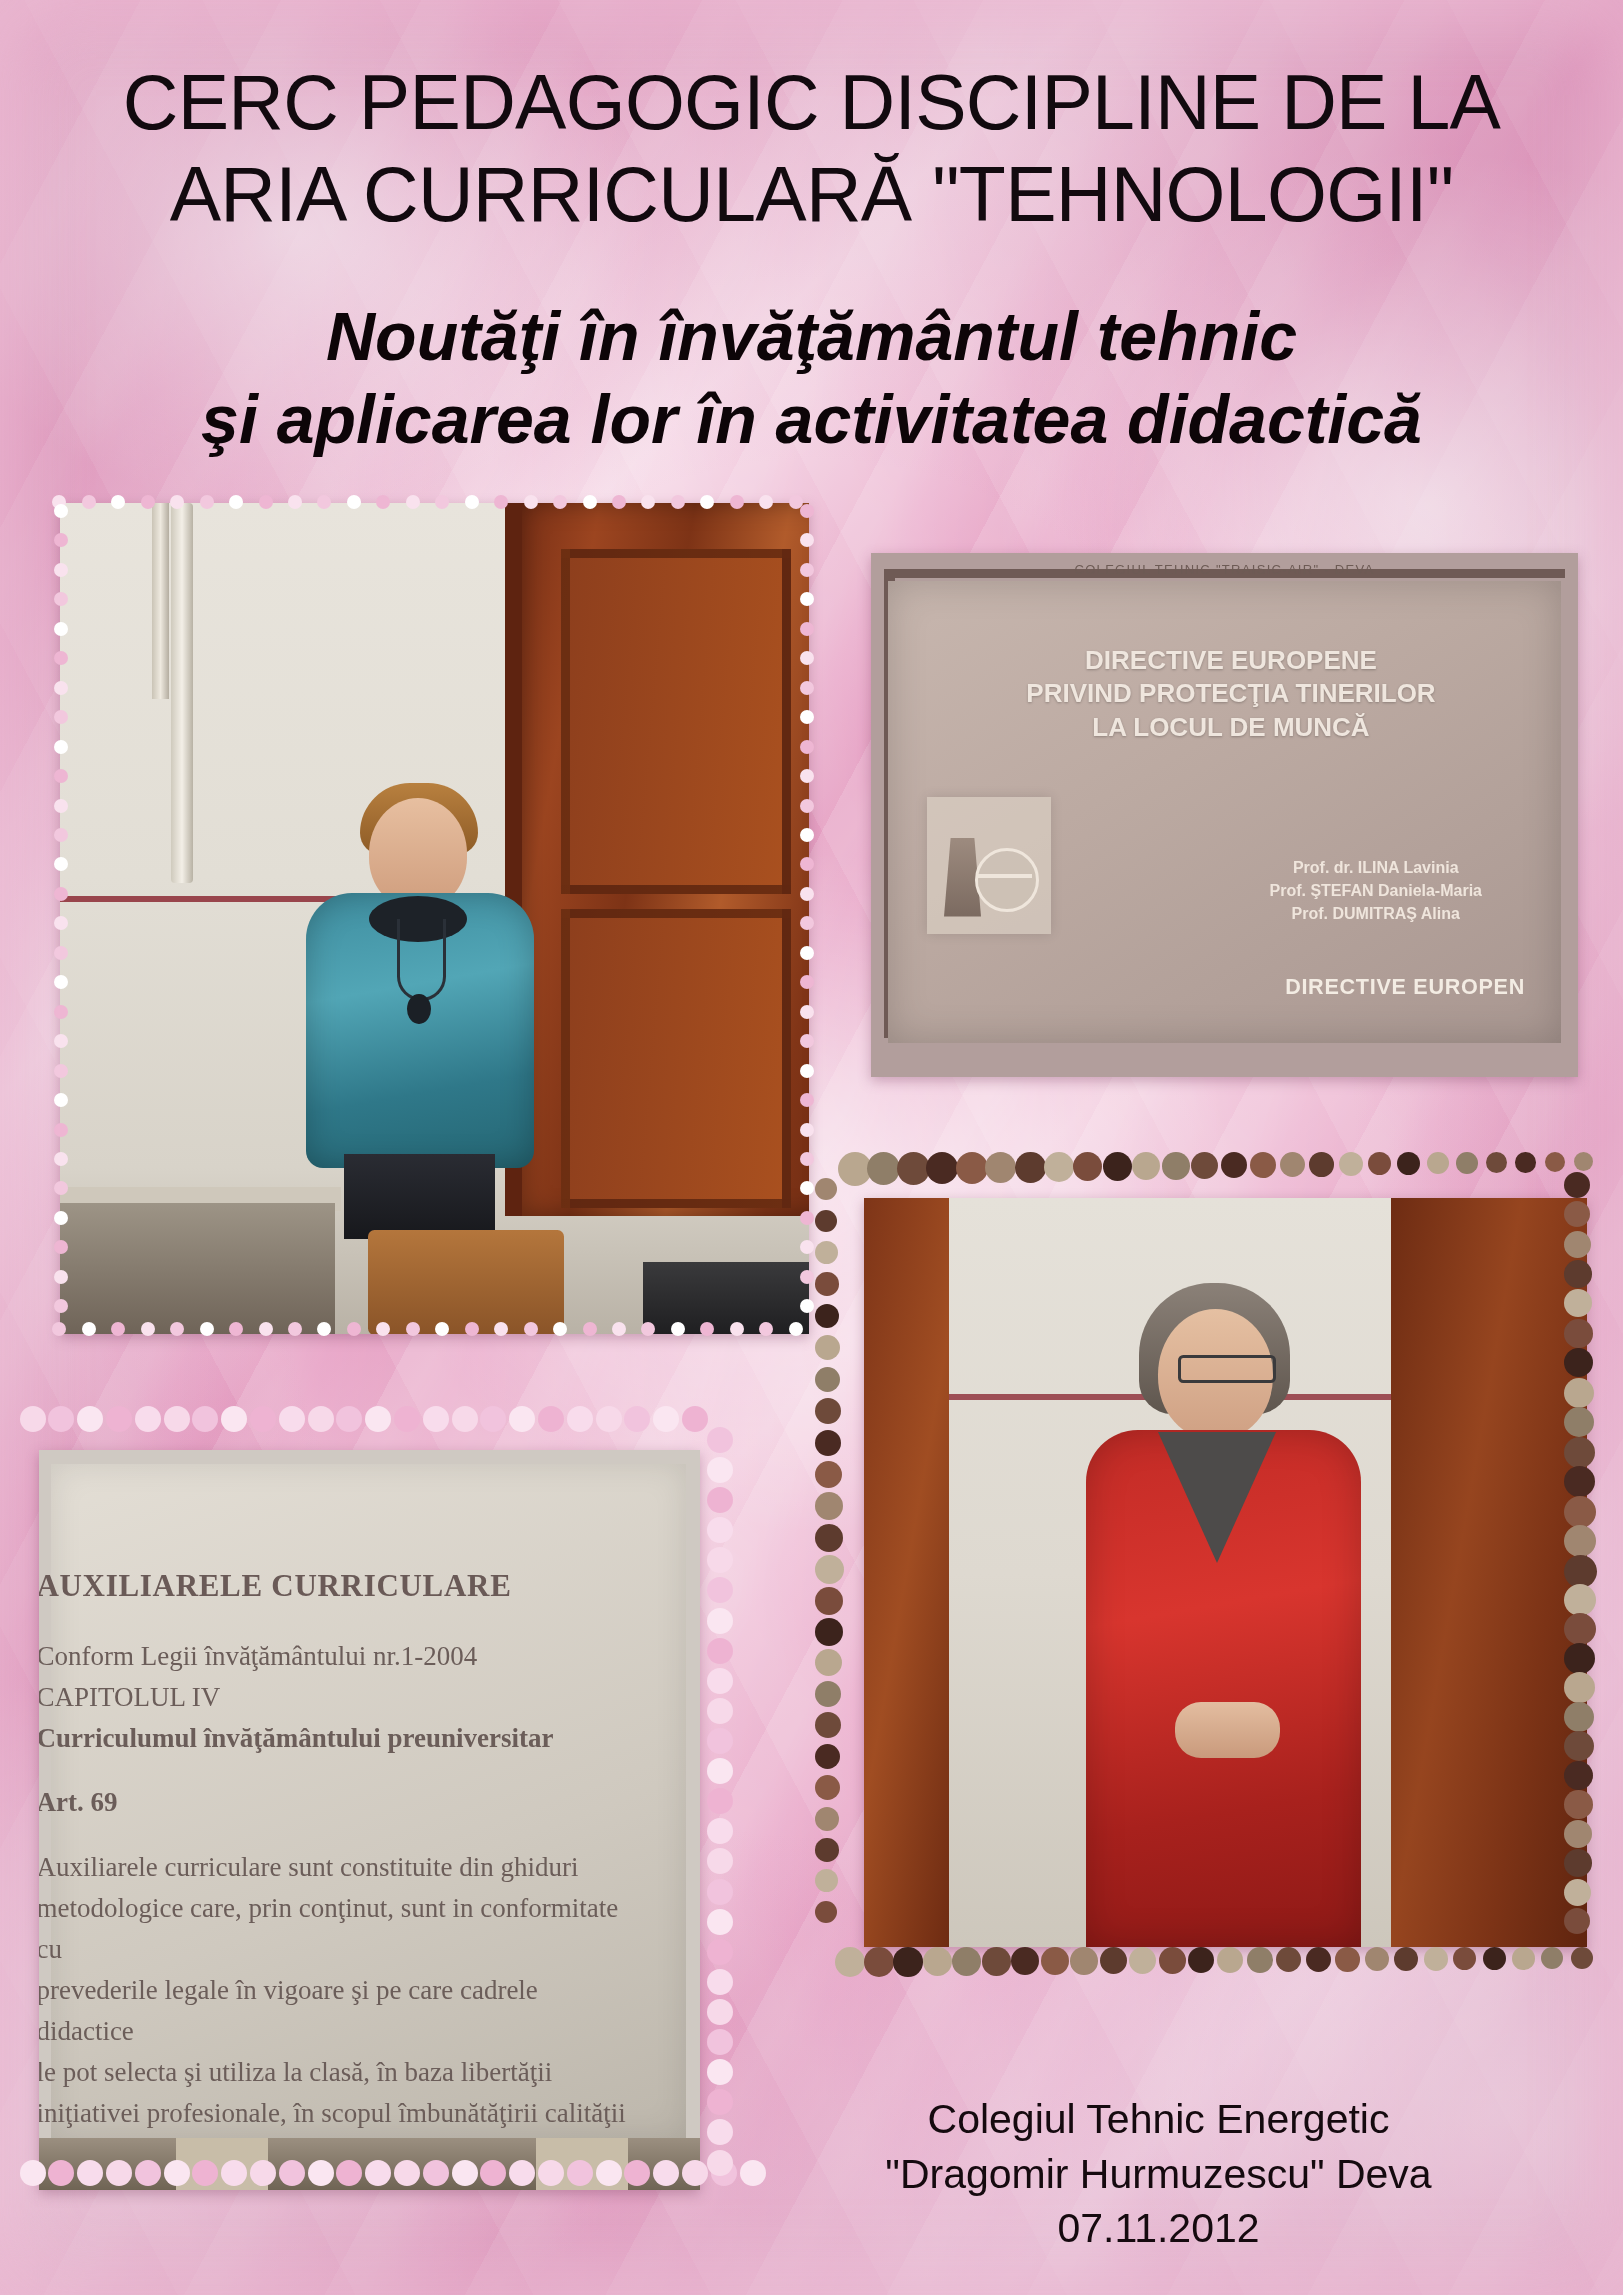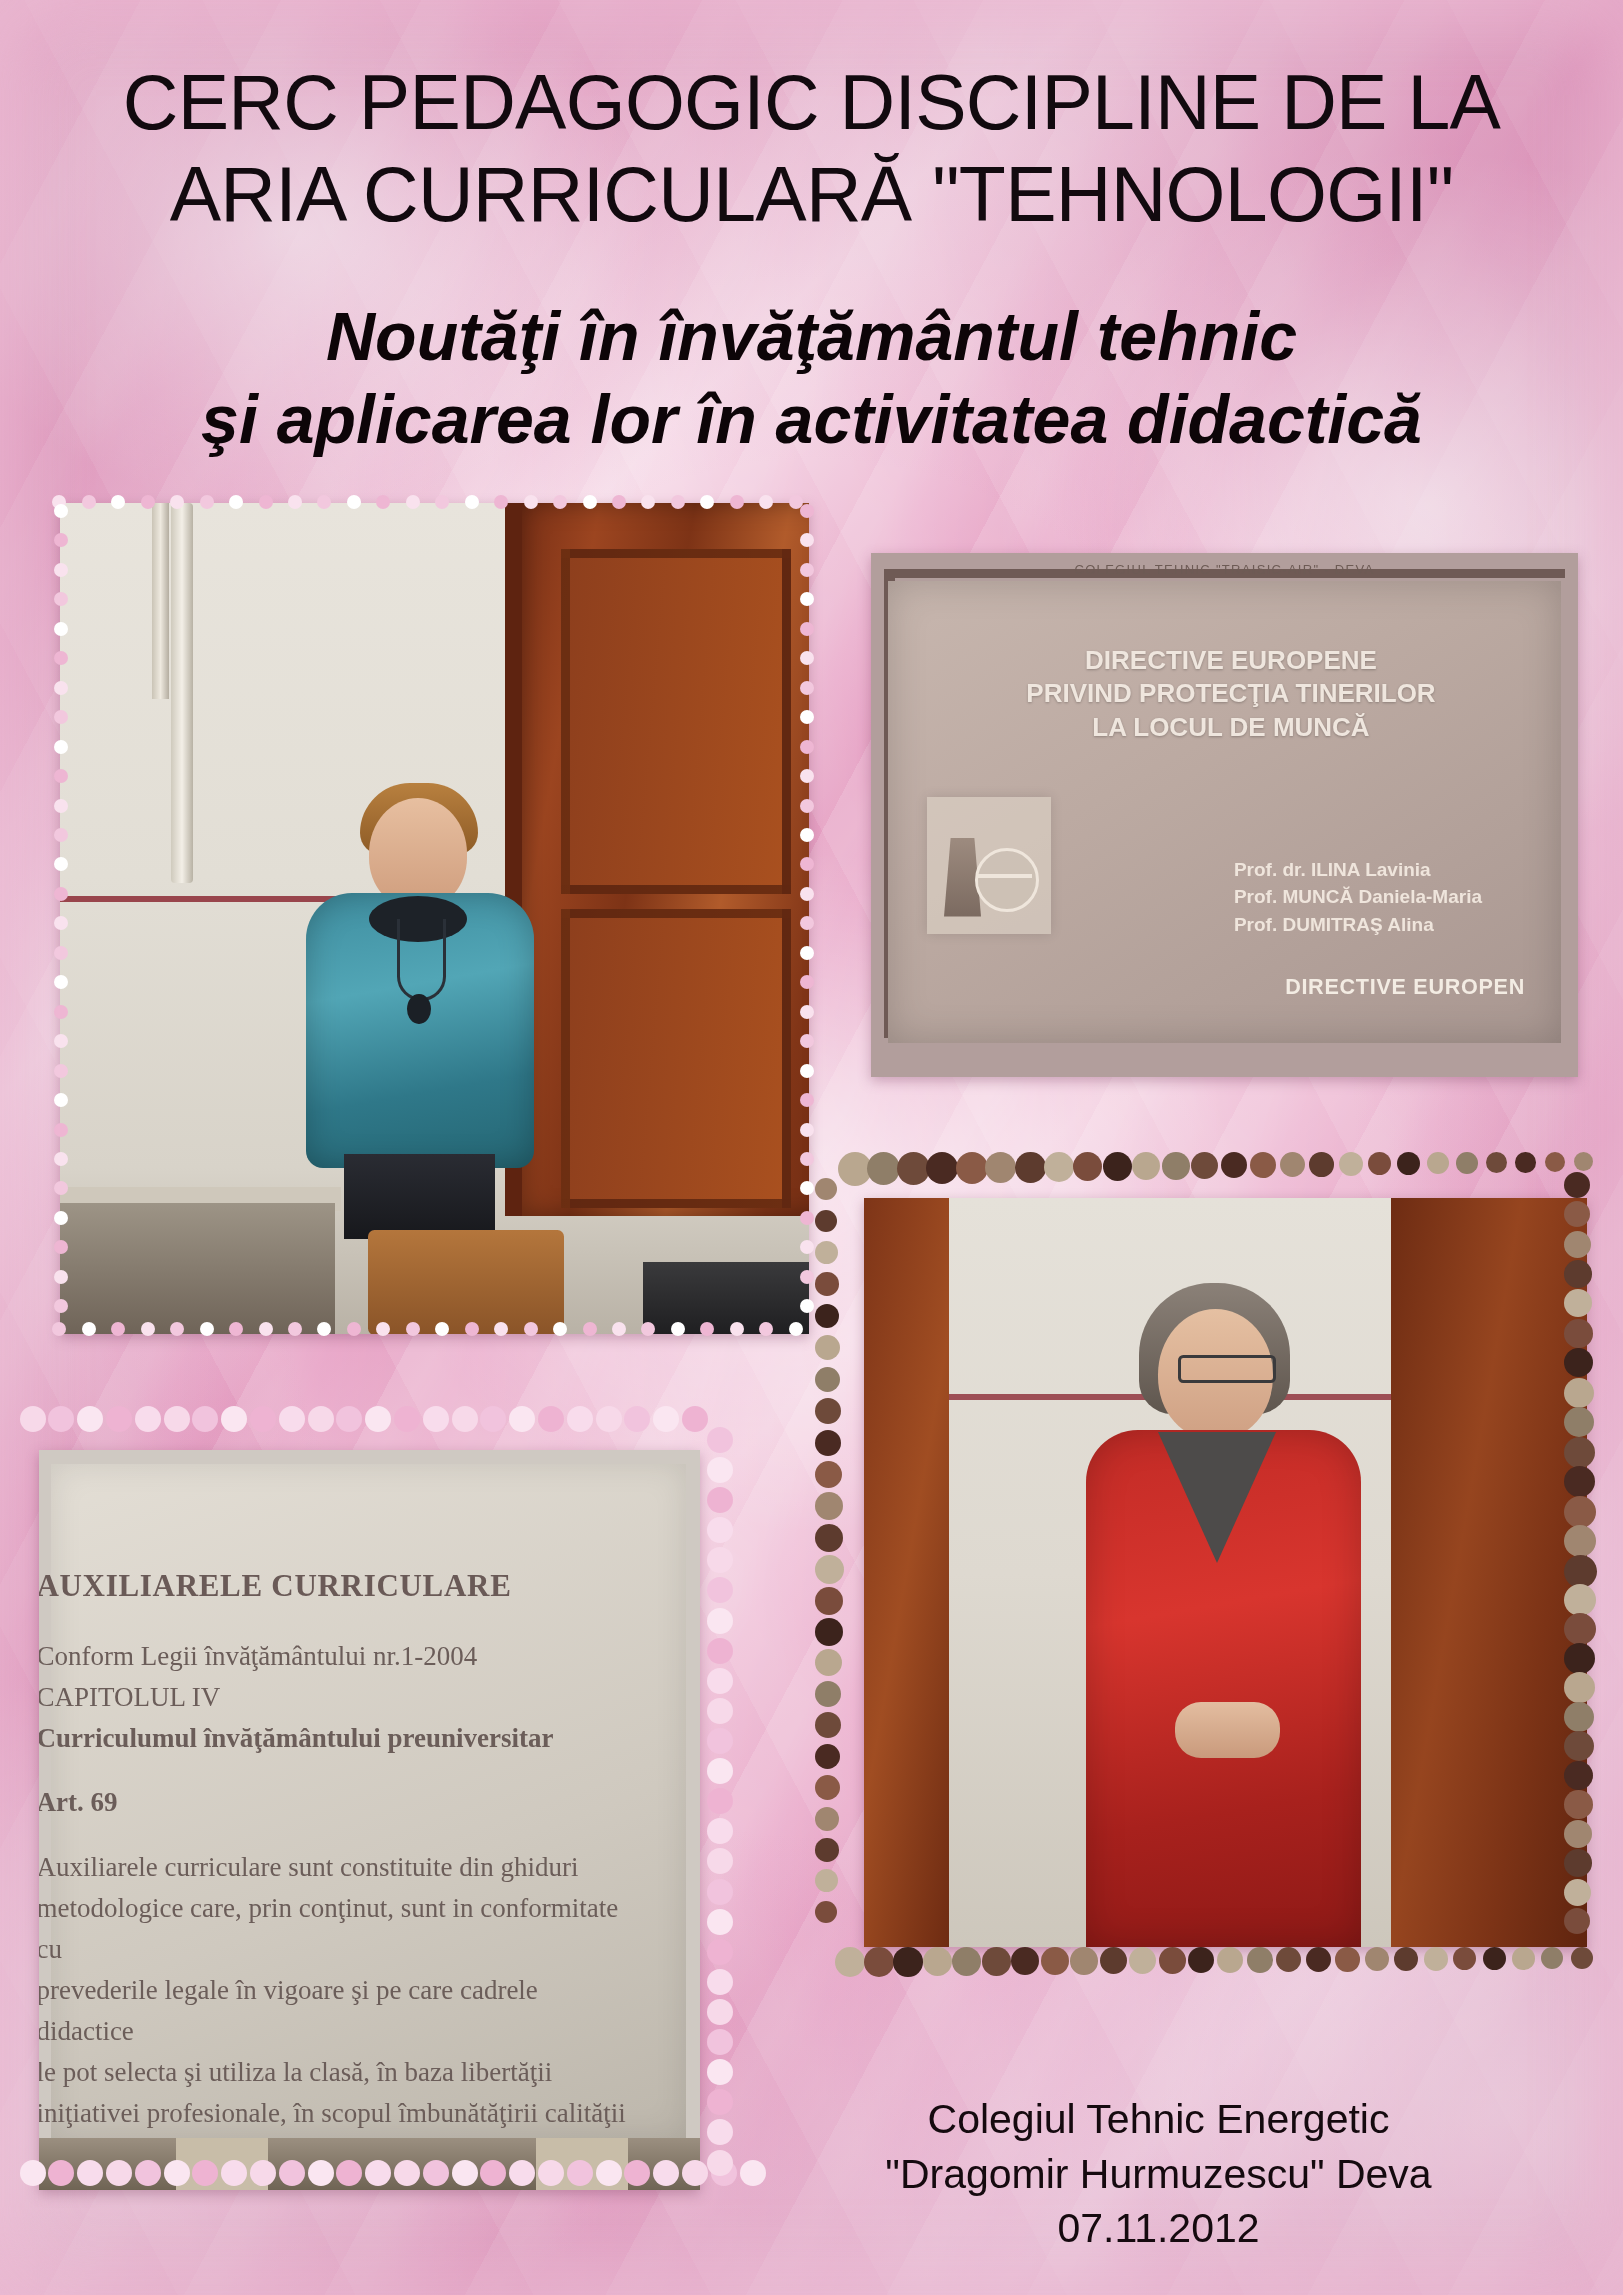--- a/index.html
+++ b/index.html
@@ -217,22 +217,22 @@
     text-align: center;
     font-family: "Liberation Sans", sans-serif;
     font-weight: bold;
     font-size: 26px;
     line-height: 1.30;
     color: #efe6de;
     text-shadow: 0 1.3px 2.6px rgba(0,0,0,0.25);
   }
   .slide-authors {
     position: absolute; right: 79px; top: 275px;
-    text-align: left;
-    font-size: 19px;
+    text-align: center;
+    font-size: 16px;
     line-height: 1.45;
     color: #efe5dc;
     font-weight: bold;
   }
   .slide-logo {
     position: absolute; left: 39px; top: 216px; width: 124px; height: 137px;
     background: rgba(225,216,204,0.55);
     box-shadow: 0 0 11.8px rgba(0,0,0,0.12);
   }
   .slide-logo .tower {
@@ -406,21 +406,21 @@
           <div>DIRECTIVE EUROPENE</div>
           <div>PRIVIND PROTECŢIA TINERILOR</div>
           <div>LA LOCUL DE MUNCĂ</div>
         </div>
         <div class="slide-logo">
           <div class="tower"></div>
           <div class="globe"></div>
         </div>
         <div class="slide-authors">
           <div>Prof. dr. ILINA Lavinia</div>
-          <div>Prof.  MUNCĂ Daniela-Maria</div>
+          <div>Prof.  ŞTEFAN Daniela-Maria</div>
           <div>Prof. DUMITRAŞ Alina</div>
         </div>
         <div class="slide-footer-text">DIRECTIVE EUROPEN</div>
       </div>
     </div>
   </div>
 
   <div class="photo" id="photo-speaker-red">
     <div class="inner">
       <div class="room2-wall"></div>

